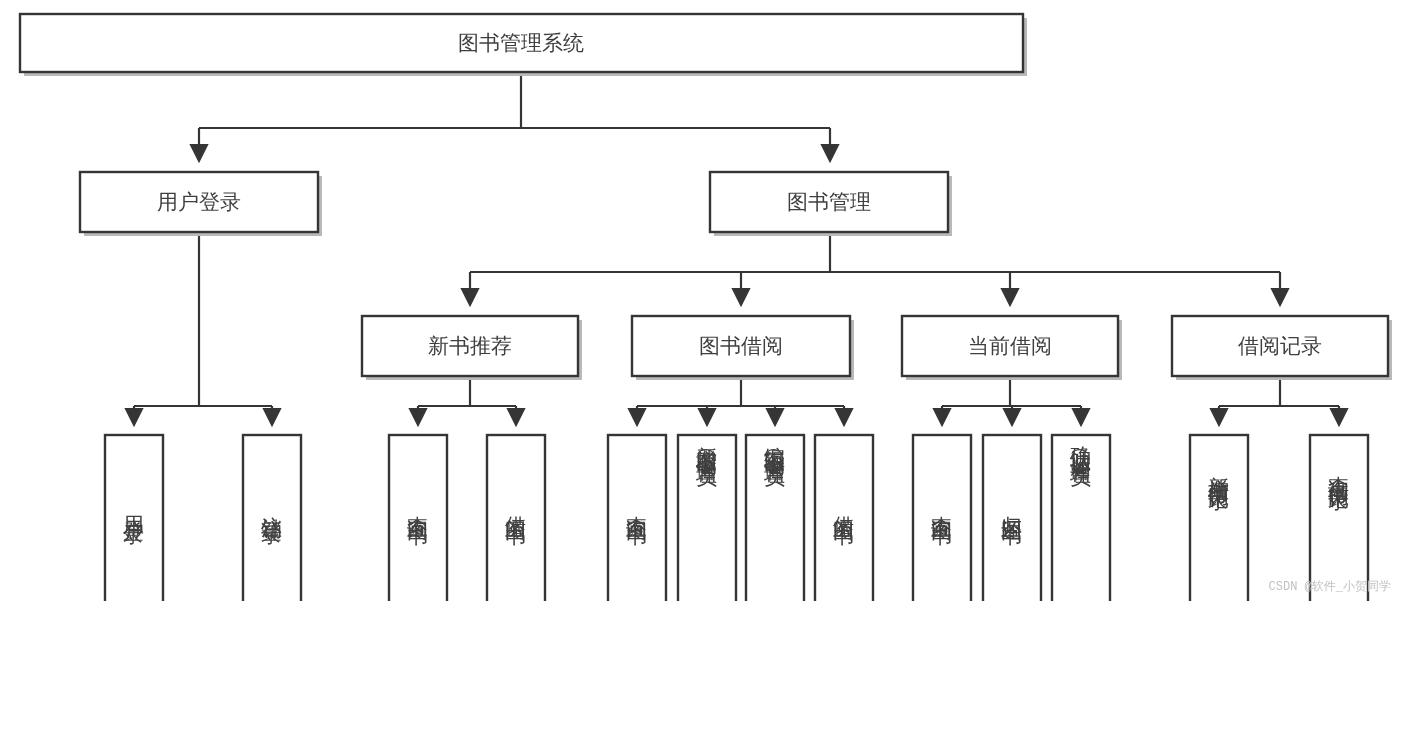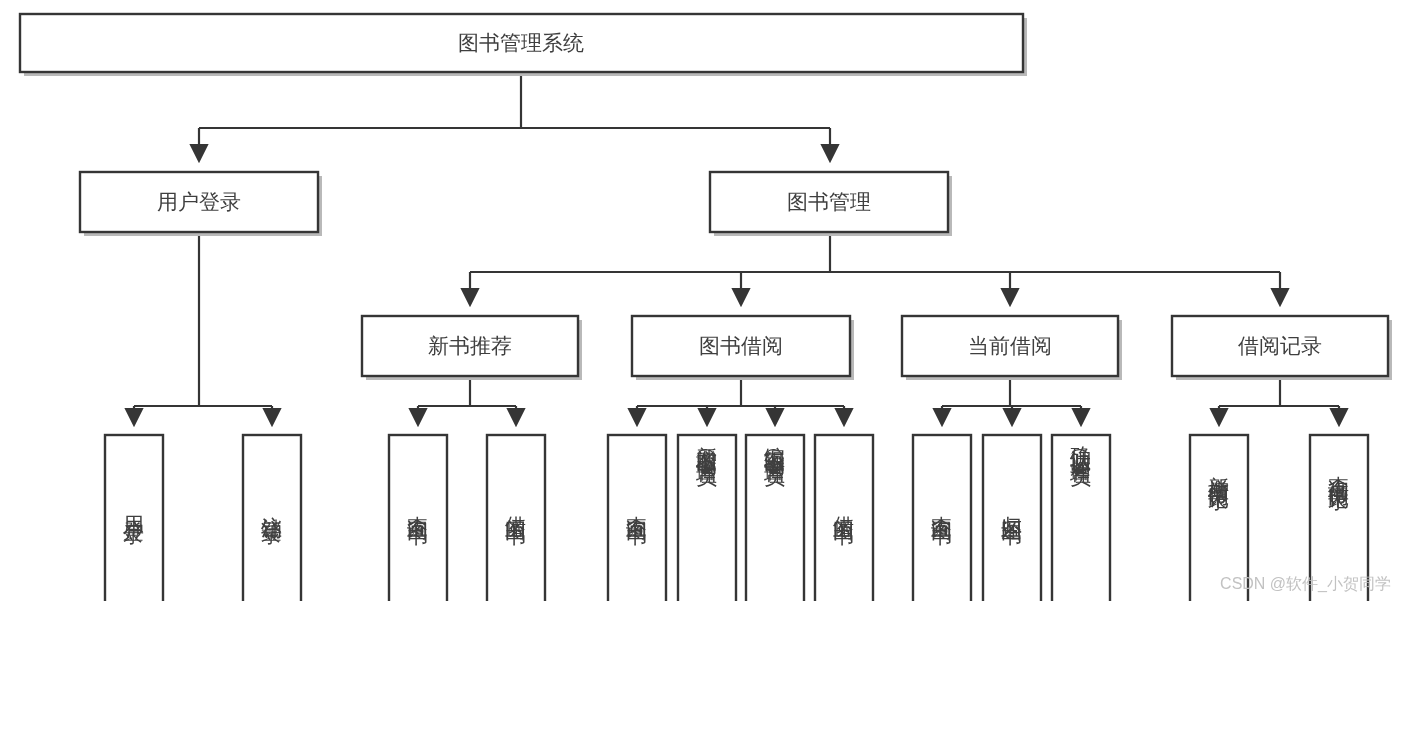--- a/index.html
+++ b/index.html
@@ -54,22 +54,22 @@
     writing-mode: vertical-rl;
     text-orientation: upright;
     letter-spacing: 3px;
     text-anchor: middle;
   }
   .watermark {
     position: absolute;
     right: 14px;
     bottom: 6px;
     color: #c2c2c2;
-    font-size: 16px;
-    font-family: Liberation Sans, sans-serif;
+    font-size: 12px;
+    font-family: Liberation Mono, monospace;
     white-space: nowrap;
     pointer-events: none;
   }
 </style>
 </head>
 <body>
 
 <div id="diagram-root">
   <svg class="flow" viewBox="0 0 1405 747" xmlns="http://www.w3.org/2000/svg">
     <defs>

